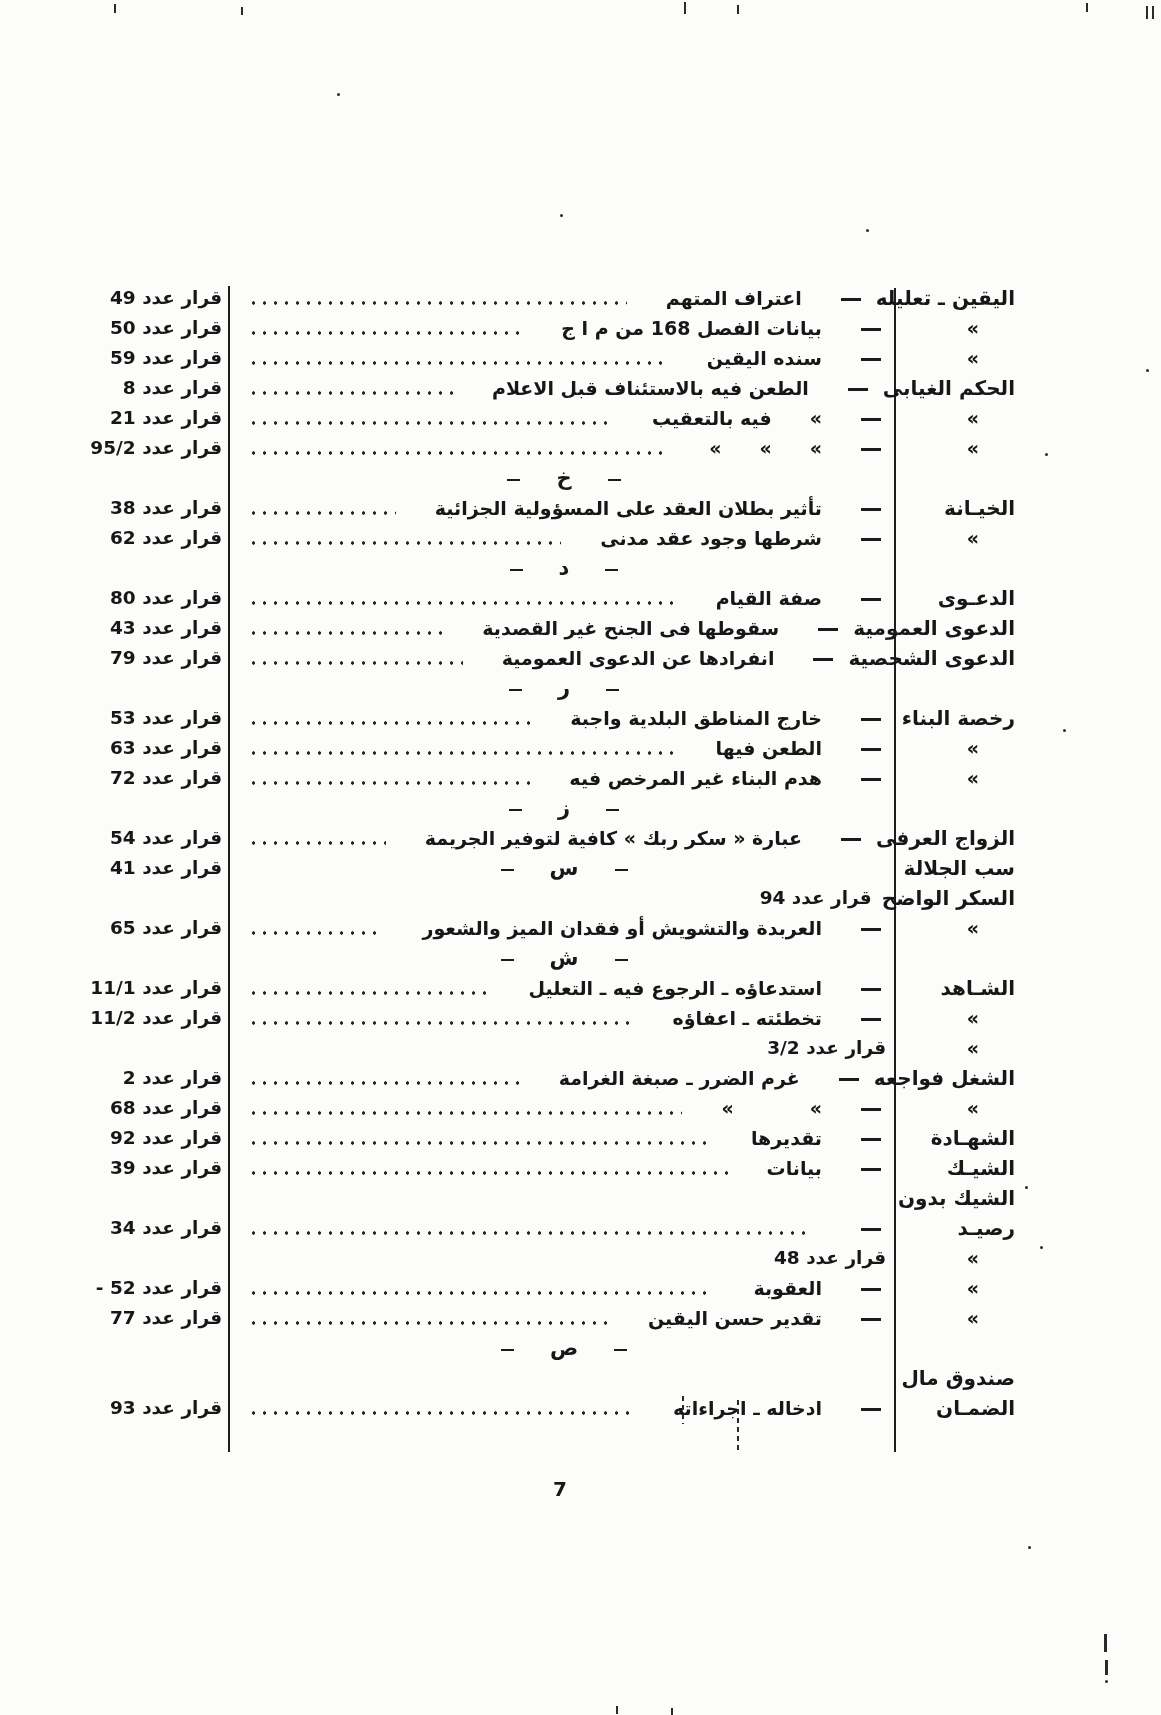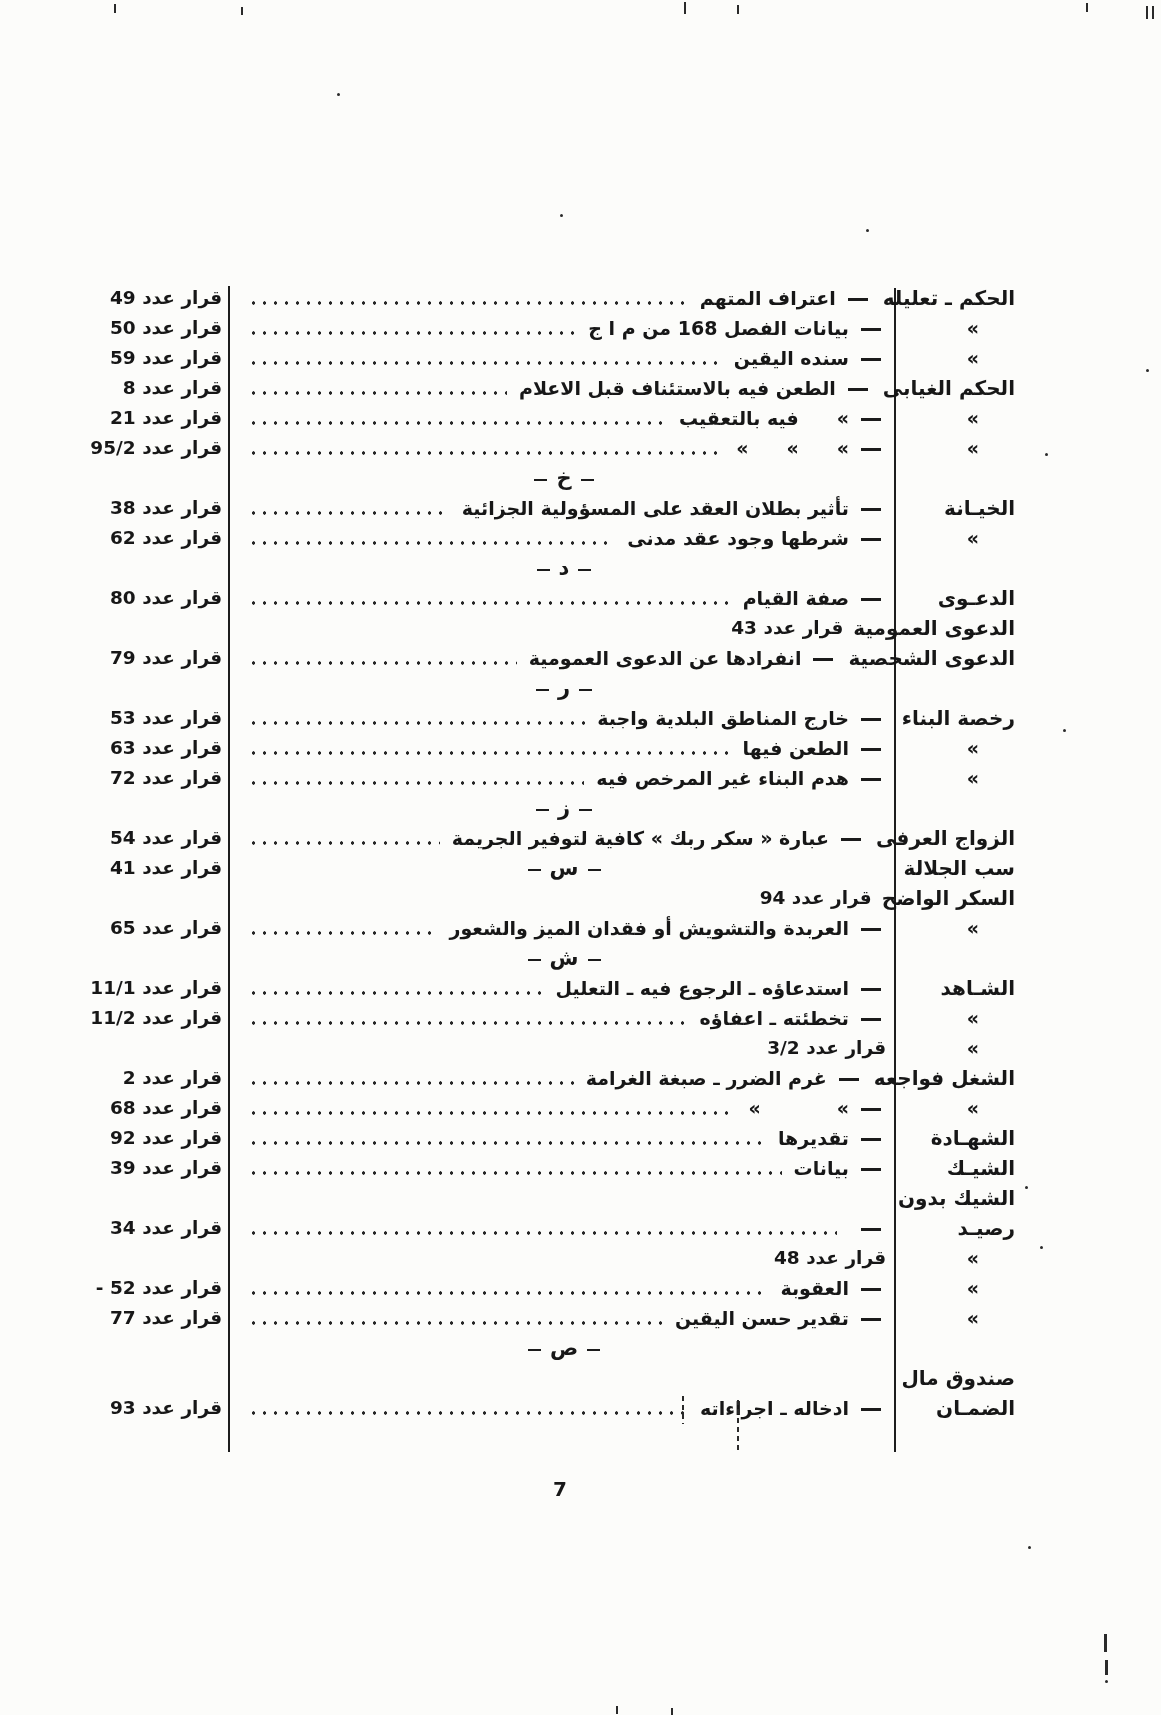--- a/index.html
+++ b/index.html
@@ -24,21 +24,21 @@
     flex:0 0 265px;box-sizing:border-box;
     padding-left:0;padding-right:146px;
     white-space:nowrap;overflow:visible;
     font-weight:700;font-size:20px;line-height:1;
   }
   .cell-heading.ditto{padding-right:182px;font-size:19px;}
 
   .cell-mid{
     flex:1 1 auto;min-width:0;
     display:flex;align-items:center;direction:rtl;
-    font-weight:700;font-size:19px;line-height:1;
+    font-weight:700;font-size:19px;line-height:1;gap:27px;
   }
   .entry-dash{flex:0 0 20px;height:2.6px;background:#1b1b1b;margin:3px 15px 0 12px;}
   .entry-text{white-space:nowrap;flex:0 0 auto;}
   .dots{
     flex:1 1 auto;min-width:10px;height:8px;
     margin:10px 12px 0 16px;
     background-image:radial-gradient(circle,#262626 1.45px,rgba(0,0,0,0) 1.9px);
     background-size:11px 8px;background-repeat:repeat-x;background-position:left center;
   }
   .divider-mid{justify-content:center;font-size:21px;}
@@ -65,21 +65,21 @@
 </head>
 <body>
 
 <div class="page">
 
   <div class="vrule vrule-right"></div>
   <div class="vrule vrule-left"></div>
 
   <div class="index-table">
       <div class="row">
-        <div class="cell-heading">الحكم ـ تعليله</div>
+        <div class="cell-heading">اليقين ـ تعليله</div>
         <div class="cell-mid">
           <div class="entry-dash"></div>
           <div class="entry-text">اعتراف المتهم</div>
           <div class="dots"></div>
         </div>
         <div class="cell-num">قرار عدد 49</div>
       </div>
       <div class="row">
         <div class="cell-heading ditto">»</div>
         <div class="cell-mid">
@@ -165,20 +165,25 @@
         <div class="cell-heading">الدعـوى</div>
         <div class="cell-mid">
           <div class="entry-dash"></div>
           <div class="entry-text">صفة القيام</div>
           <div class="dots"></div>
         </div>
         <div class="cell-num">قرار عدد 80</div>
       </div>
       <div class="row">
         <div class="cell-heading">الدعوى العمومية</div>
+        <div class="cell-mid">
+          <div class="entry-dash"></div>
+          <div class="entry-text">سقوطها فى الجنح غير القصدية</div>
+          <div class="dots"></div>
+        </div>
         <div class="cell-num">قرار عدد 43</div>
       </div>
       <div class="row">
         <div class="cell-heading">الدعوى الشخصية</div>
         <div class="cell-mid">
           <div class="entry-dash"></div>
           <div class="entry-text">انفرادها عن الدعوى العمومية</div>
           <div class="dots"></div>
         </div>
         <div class="cell-num">قرار عدد 79</div>

